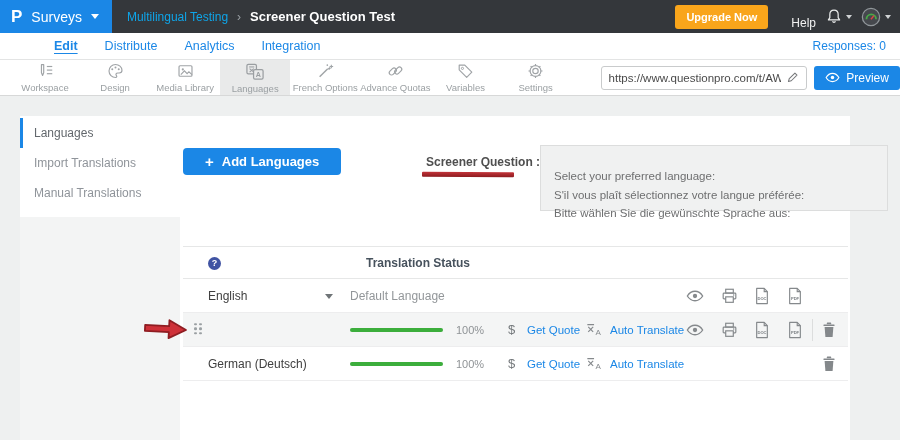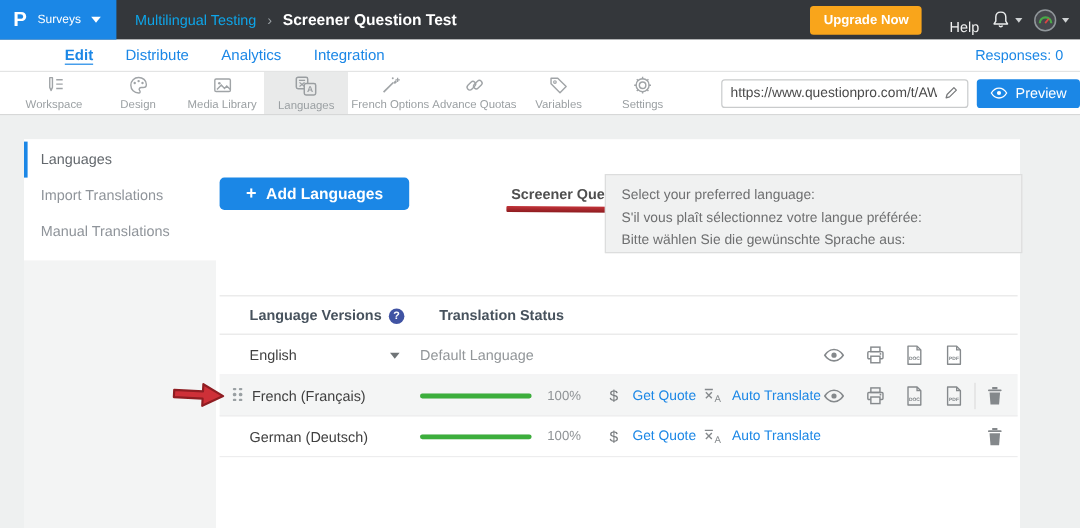--- a/index.html
+++ b/index.html
@@ -3,21 +3,21 @@
 <meta charset="utf-8">
 <style>
   * { margin:0; padding:0; box-sizing:border-box; }
   html,body { width:900px; height:440px; overflow:hidden; }
   body { font-family:"Liberation Sans", sans-serif; background:#eef0f0; position:relative; }
 
   
   .topbar { height:33px; background:#34373b; display:flex; align-items:center; }
   .logo-block { height:100%; background:#1b87e6; display:flex; align-items:center; padding:0 13px 0 11px; gap:9px; cursor:pointer; }
   .logo { color:#fff; font-weight:bold; font-size:17px; line-height:1; }
-  .product-label { color:#fff; font-size:10px; }
+  .product-label { color:#fff; font-size:14px; }
   .caret { width:0; height:0; border-left:4px solid transparent; border-right:4px solid transparent; border-top:5px solid #fff; }
   .caret.sm { border-left-width:3.5px; border-right-width:3.5px; border-top-width:4.5px; border-top-color:#cfd2d4; }
   .breadcrumb { display:flex; align-items:center; gap:9px; margin-left:15px; }
   .bc-parent { color:#0ea5e9; font-size:12px; }
   .bc-sep { color:#9aa0a4; font-size:12px; }
   .bc-current { color:#ffffff; font-size:13px; font-weight:bold; }
   .tb-spacer { flex:1; }
   .upgrade-btn { background:#f9a51b; color:#fff; font-weight:bold; font-size:11px; border:none; border-radius:3px; padding:6px 11px; margin-right:9px; cursor:pointer; }
   .search-box { width:122px; height:22px; background:#fff; border-radius:2px; display:flex; align-items:center; padding:0 6px; gap:5px; }
   .search-box input { border:none; outline:none; width:100%; font-size:12px; color:#333; font-family:"Liberation Sans",sans-serif; background:transparent; }
@@ -46,21 +46,21 @@
   .sidebar { width:160px; background:#f3f4f4; }
   .side-list { background:#fff; padding:2px 0 9px; }
   .side-item { height:30px; line-height:30px; padding-left:11px; font-size:12px; color:#8f949a; border-left:3px solid transparent; cursor:pointer; }
   .side-item.active { border-left-color:#1b87e6; color:#63686d; }
   .main { flex:1; background:#fff; position:relative; }
 
   .add-btn { position:absolute; left:3px; top:32px; height:27px; background:#1b87e6; border:none; border-radius:4px; color:#fff; font-weight:bold; font-size:13px; display:flex; align-items:center; gap:8px; padding:0 22px; cursor:pointer; font-family:"Liberation Sans",sans-serif; }
   .add-btn .plus { font-size:15px; font-weight:bold; }
   .screener-label { position:absolute; left:246px; top:39px; font-size:12px; font-weight:bold; color:#4f4f4f; }
   .screener-underline { position:absolute; left:242px; top:56px; width:92px; height:5px; background:linear-gradient(#c3343a,#8d1b1f); border-radius:1px; transform:rotate(.4deg); }
-  .prompt-box { position:absolute; left:324px; top:29px; width:348px; height:66px; background:#f0f1f1; border:1px solid #dcdddd; padding:8px 13px; }
+  .prompt-box { position:absolute; left:360px; top:29px; width:348px; height:66px; background:#f0f1f1; border:1px solid #dcdddd; padding:21px 13px; }
   .prompt-box div { font-size:11.5px; color:#6e6f70; line-height:18.5px; }
 
   
   .lang-table { position:absolute; left:3px; top:130px; width:665px; }
   .t-header { height:33px; border-top:1px solid #e6e7e7; border-bottom:1px solid #e6e7e7; position:relative; }
   .t-header .col1 { position:absolute; left:25px; top:0; line-height:33px; font-size:12px; font-weight:bold; color:#47525d; display:flex; align-items:center; gap:6px; height:33px; }
   .t-header .col2 { position:absolute; left:167px; top:0; line-height:33px; font-size:12px; font-weight:bold; color:#47525d;margin-left:16px; }
   .help-circle { width:13px; height:13px; border-radius:50%; background:#4053a3; color:#fff; font-size:9px; font-weight:bold; display:flex; align-items:center; justify-content:center; cursor:pointer; }
   .t-row { height:34px; border-bottom:1px solid #ededee; position:relative; }
   .t-row.highlight { background:#f4f5f5; }
@@ -234,21 +234,20 @@
 
     <div class="prompt-box">
       <div>Select your preferred language:</div>
       <div>S'il vous plaît sélectionnez votre langue préférée:</div>
       <div>Bitte wählen Sie die gewünschte Sprache aus:</div>
     </div>
 
     <div class="lang-table">
       <div class="t-header">
         <div class="col1">
-          <span>Language Versions</span>
           <span class="help-circle">?</span>
         </div>
         <div class="col2">Translation Status</div>
       </div>
 
       <div class="t-row">
         <div class="lang-select">
           <span class="lang-name" style="position:static;line-height:34px;">English</span>
           <span class="sel-caret"></span>
         </div>
@@ -277,21 +276,20 @@
 
       <div class="t-row highlight with-handle">
         <span class="drag-handle">
             <i></i>
             <i></i>
             <i></i>
             <i></i>
             <i></i>
             <i></i>
           </span>
-        <span class="lang-name">French (Français)</span>
         <div class="progress">
             <div style="width: 100%;"></div>
           </div>
         <span class="pct-label">100%</span>
         <span class="dollar">$</span>
         <span class="link get-quote">Get Quote</span>
         <svg class="tr-icon" width="17" height="15" viewBox="0 0 19 16">
           <line x1="1.5" y1="2" x2="9" y2="2" stroke="#85898c" stroke-width="1.3"></line>
           <line x1="2.5" y1="4.5" x2="8" y2="10" stroke="#85898c" stroke-width="1.3"></line>
           <line x1="8" y1="4.5" x2="2.5" y2="10" stroke="#85898c" stroke-width="1.3"></line>

